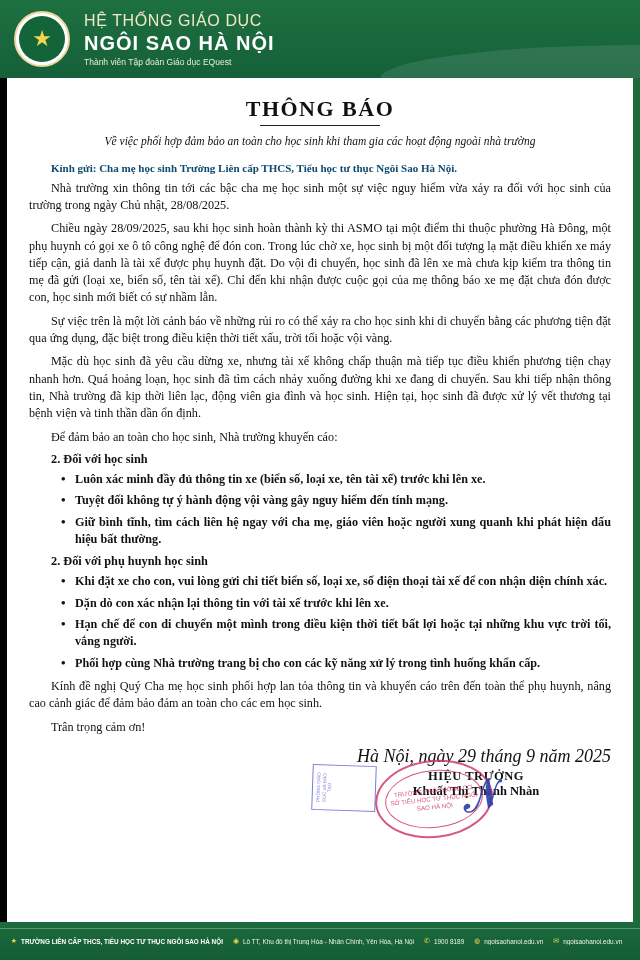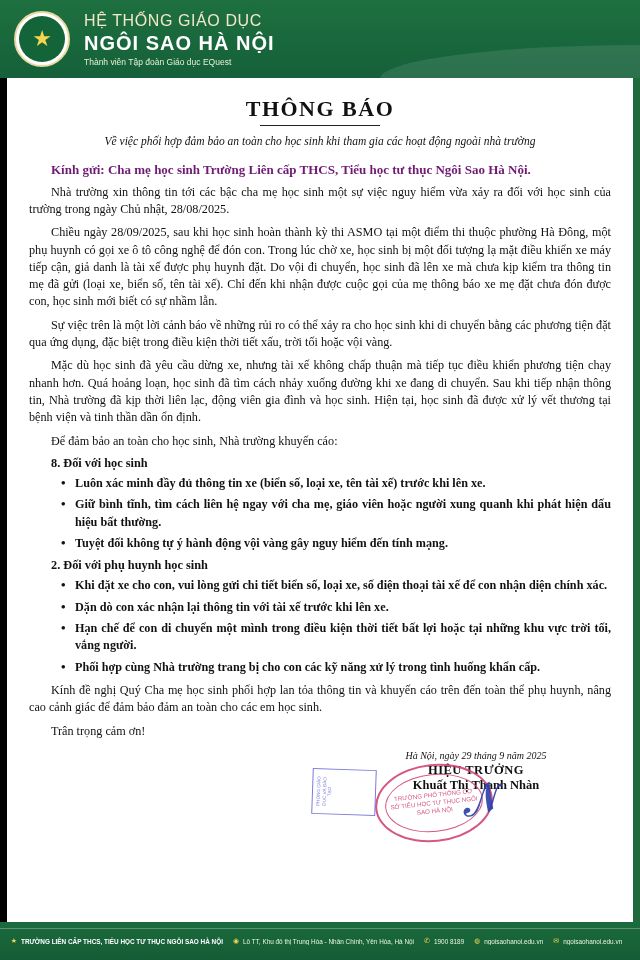--- a/index.html
+++ b/index.html
@@ -112,25 +112,25 @@
 
   p.para {
     font-size: 12.2px;
     line-height: 1.42;
     text-align: justify;
     margin: 0 0 6px 0;
     text-indent: 22px;
     color: #111;
   }
   .salutation {
-    font-size: 13px;
+    font-size: 11px;
     font-weight: bold;
     margin: 0 0 6px 0;
     text-indent: 22px;
-    color: #701a75;
+    color: #0c4a6e;
   }
   .section-head {
     font-size: 12.3px;
     font-weight: bold;
     margin: 4px 0 4px 0;
     text-indent: 22px;
     color: #111;
   }
   ul.bullets {
     margin: 0 0 6px 0;
@@ -160,23 +160,24 @@
     display: flex;
     justify-content: flex-end;
   }
   .sign-box {
     width: 270px;
     text-align: center;
     position: relative;
   }
   .sign-date {
     font-style: italic;
-    font-size: 10px;
+    font-size: 18px;
     color: #111;
     margin-bottom: 2px;
+    text-align: right;
   }
   .sign-role {
     font-weight: bold;
     font-size: 12.5px;
     letter-spacing: 0.5px;
     color: #111;
   }
   .stamp {
     position: absolute;
     left: 34px;
@@ -296,25 +297,25 @@
     <div class="doc-subtitle">Về việc phối hợp đảm bảo an toàn cho học sinh khi tham gia các hoạt động ngoài nhà trường</div>
 
     <div class="salutation">Kính gửi: Cha mẹ học sinh Trường Liên cấp THCS, Tiểu học tư thục Ngôi Sao Hà Nội.</div>
 
     <p class="para">Nhà trường xin thông tin tới các bậc cha mẹ học sinh một sự việc nguy hiểm vừa xảy ra đối với học sinh của trường trong ngày Chủ nhật, 28/08/2025.</p>
     <p class="para">Chiều ngày 28/09/2025, sau khi học sinh hoàn thành kỳ thi ASMO tại một điểm thi thuộc phường Hà Đông, một phụ huynh có gọi xe ô tô công nghệ để đón con. Trong lúc chờ xe, học sinh bị một đối tượng lạ mặt điều khiển xe máy tiếp cận, giả danh là tài xế được phụ huynh đặt. Do vội đi chuyển, học sinh đã lên xe mà chưa kịp kiểm tra thông tin mẹ đã gửi (loại xe, biển số, tên tài xế). Chỉ đến khi nhận được cuộc gọi của mẹ thông báo xe mẹ đặt chưa đón được con, học sinh mới biết có sự nhầm lẫn.</p>
     <p class="para">Sự việc trên là một lời cảnh báo về những rủi ro có thể xảy ra cho học sinh khi di chuyển bằng các phương tiện đặt qua ứng dụng, đặc biệt trong điều kiện thời tiết xấu, trời tối hoặc vội vàng.</p>
     <p class="para">Mặc dù học sinh đã yêu cầu dừng xe, nhưng tài xế không chấp thuận mà tiếp tục điều khiển phương tiện chạy nhanh hơn. Quá hoảng loạn, học sinh đã tìm cách nhảy xuống đường khi xe đang di chuyển. Sau khi tiếp nhận thông tin, Nhà trường đã kịp thời liên lạc, động viên gia đình và học sinh. Hiện tại, học sinh đã được xử lý vết thương tại bệnh viện và tinh thần dần ổn định.</p>
     <p class="para">Để đảm bảo an toàn cho học sinh, Nhà trường khuyến cáo:</p>
 
-    <div class="section-head">8. Đối với học sinh</div>
+    <div class="section-head">2. Đối với học sinh</div>
     <ul class="bullets">
       <li>Luôn xác minh đầy đủ thông tin xe (biển số, loại xe, tên tài xế) trước khi lên xe.</li>
+      <li>Tuyệt đối không tự ý hành động vội vàng gây nguy hiểm đến tính mạng.</li>
       <li>Giữ bình tĩnh, tìm cách liên hệ ngay với cha mẹ, giáo viên hoặc người xung quanh khi phát hiện dấu hiệu bất thường.</li>
-      <li>Tuyệt đối không tự ý hành động vội vàng gây nguy hiểm đến tính mạng.</li>
     </ul>
 
     <div class="section-head">2. Đối với phụ huynh học sinh</div>
     <ul class="bullets">
       <li>Khi đặt xe cho con, vui lòng gửi chi tiết biển số, loại xe, số điện thoại tài xế để con nhận diện chính xác.</li>
       <li>Dặn dò con xác nhận lại thông tin với tài xế trước khi lên xe.</li>
       <li>Hạn chế để con di chuyển một mình trong điều kiện thời tiết bất lợi hoặc tại những khu vực trời tối, vắng người.</li>
       <li>Phối hợp cùng Nhà trường trang bị cho con các kỹ năng xử lý trong tình huống khẩn cấp.</li>
     </ul>
 

